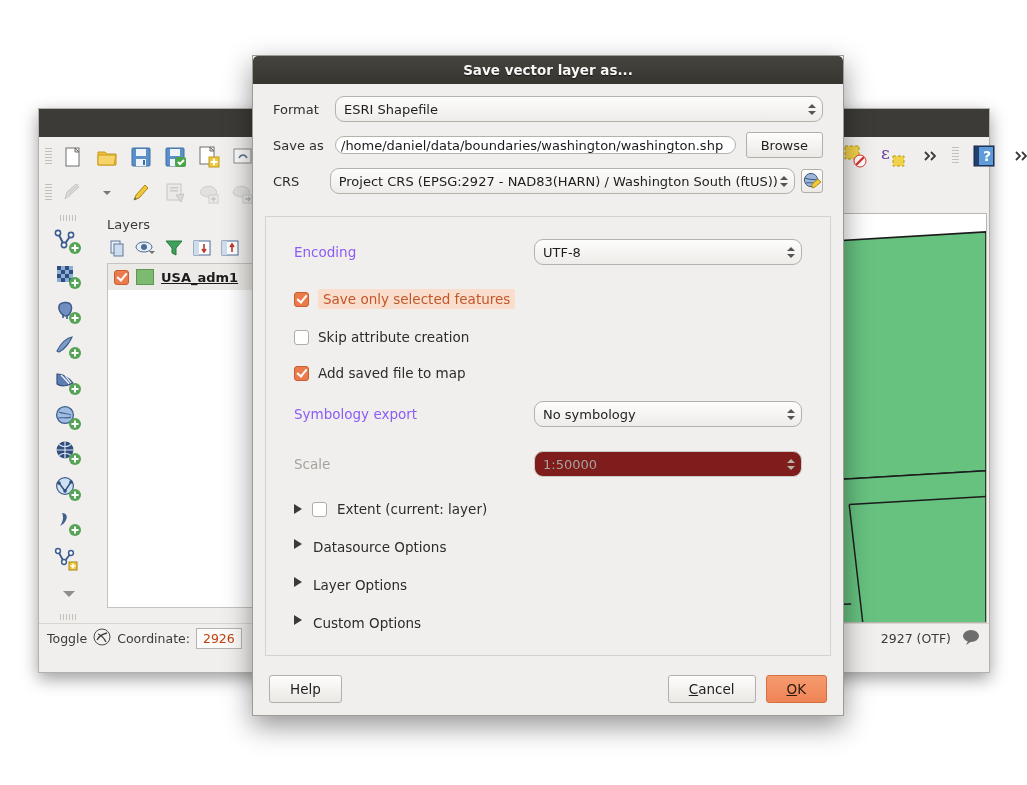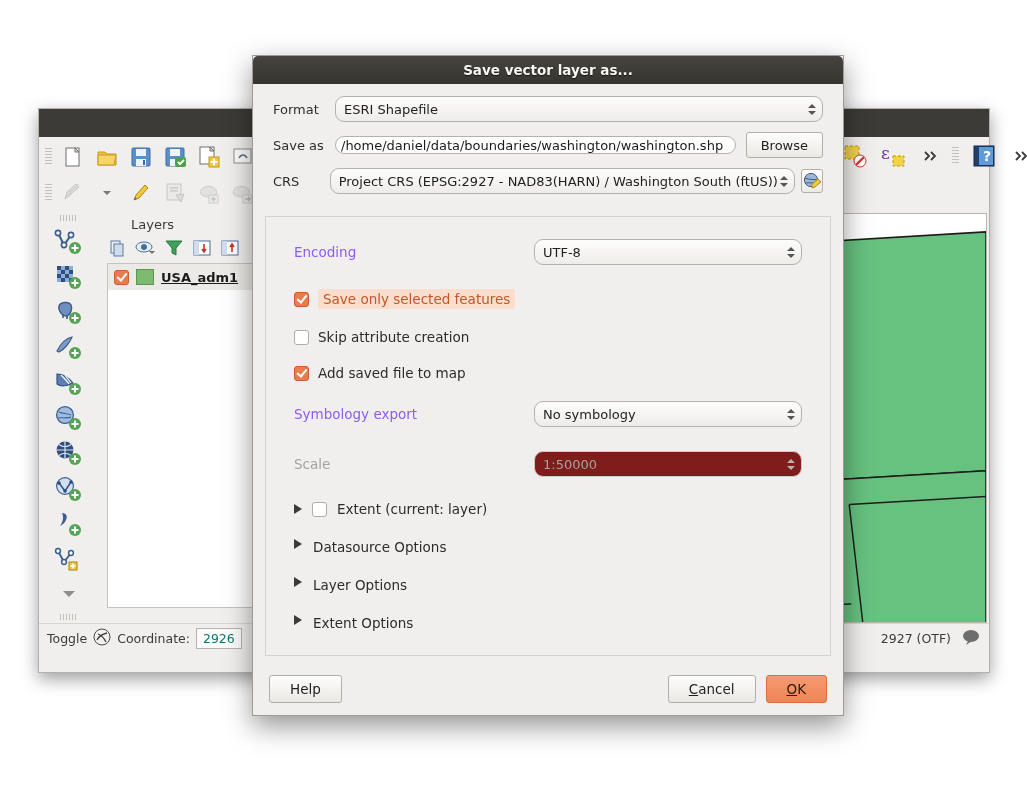--- a/index.html
+++ b/index.html
@@ -38,36 +38,36 @@
   .dim { opacity: 0.42; }
 
   .qgis-body { display: flex; height: 412px; }
   .left-rail { width: 60px; padding-top: 2px; display: flex; flex-direction: column; align-items: center; }
   .rail-grip { width: 18px; height: 6px; margin: 2px 0 3px 0;
                background: repeating-linear-gradient(to right,#c3c0ba 0 1px,transparent 1px 3px); }
   .rail-icon { width: 44px; height: 36px; display: flex; align-items: center; justify-content: center; }
 
   .layers-panel { width: 200px; }
   .panel-head { display: flex; align-items: center; justify-content: space-between;
-                padding: 4px 6px 2px 8px; margin-left: 24px; }
+                padding: 4px 6px 2px 8px; }
   .panel-title { font-size: 13px; color: #3b3b3b; }
   .panel-tools { display: flex; align-items: center; gap: 2px; padding: 0 4px 3px 6px; }
   .panel-tool { width: 26px; height: 24px; display: flex; align-items: center; justify-content: center; }
   .layer-list { background: #ffffff; border: 1px solid #c6c3be; margin: 0 4px 0 8px; height: 345px; }
   .layer-row { display: flex; align-items: center; gap: 7px; padding: 5px 6px; background: #eceae6; }
   .layer-name { font-size: 13px; color: #1c1c1c; font-weight: bold; text-decoration: underline; }
   .swatch { width: 18px; height: 16px; background: #7cba6f; border: 1px solid #5f9455; }
 
   .map-canvas { flex: 1; background: #ffffff; border: 1px solid #b9b6b1; position: relative; overflow: hidden; margin: 2px 2px 0 2px; }
 
   .qgis-status { height: 30px; display: flex; align-items: center; justify-content: space-between;
                  padding: 0 8px; background: #f0efed; border-top: 1px solid #d9d6d0; }
   .status-left { display: flex; align-items: center; gap: 6px; }
   .status-txt { font-size: 12.5px; color: #3a3a3a; }
-  .coord-box { border: 1px solid #b7b4af; background: #fbfbfa; padding: 2px 6px; font-size: 12.5px; color: #0f766e; }
+  .coord-box { border: 1px solid #b7b4af; background: #fbfbfa; padding: 2px 6px; font-size: 12.5px; color: #c2410c; }
   .status-right { display: flex; align-items: center; gap: 10px; }
 
   
   .dialog {
     position: absolute; left: 252px; top: 55px;
     width: 592px; height: 661px;
     background: #f1efed;
     border: 1px solid #9e9a94;
     box-shadow: 0 10px 26px rgba(0,0,0,0.42);
   }
@@ -608,21 +608,21 @@
         <span class="sec-label">Datasource Options</span>
       </div>
 
       <div class="secrow">
         <span class="tri"></span>
         <span class="sec-label">Layer Options</span>
       </div>
 
       <div class="secrow">
         <span class="tri"></span>
-        <span class="sec-label">Extent Options</span>
+        <span class="sec-label">Custom Options</span>
       </div>
 
     </div>
 
     <div class="dlg-buttons">
       <div class="btn-big btn-help">Help</div>
       <div class="spacer"></div>
       <div class="btn-big btn-cancel">
         <span class="u">C</span>
           <span>ancel</span>

